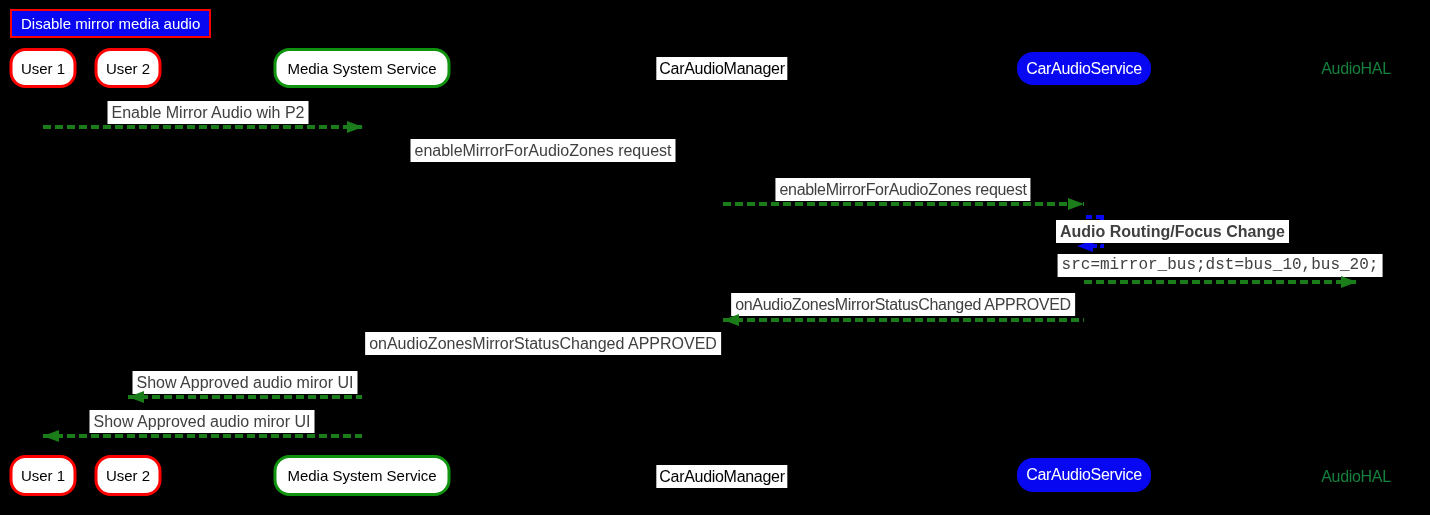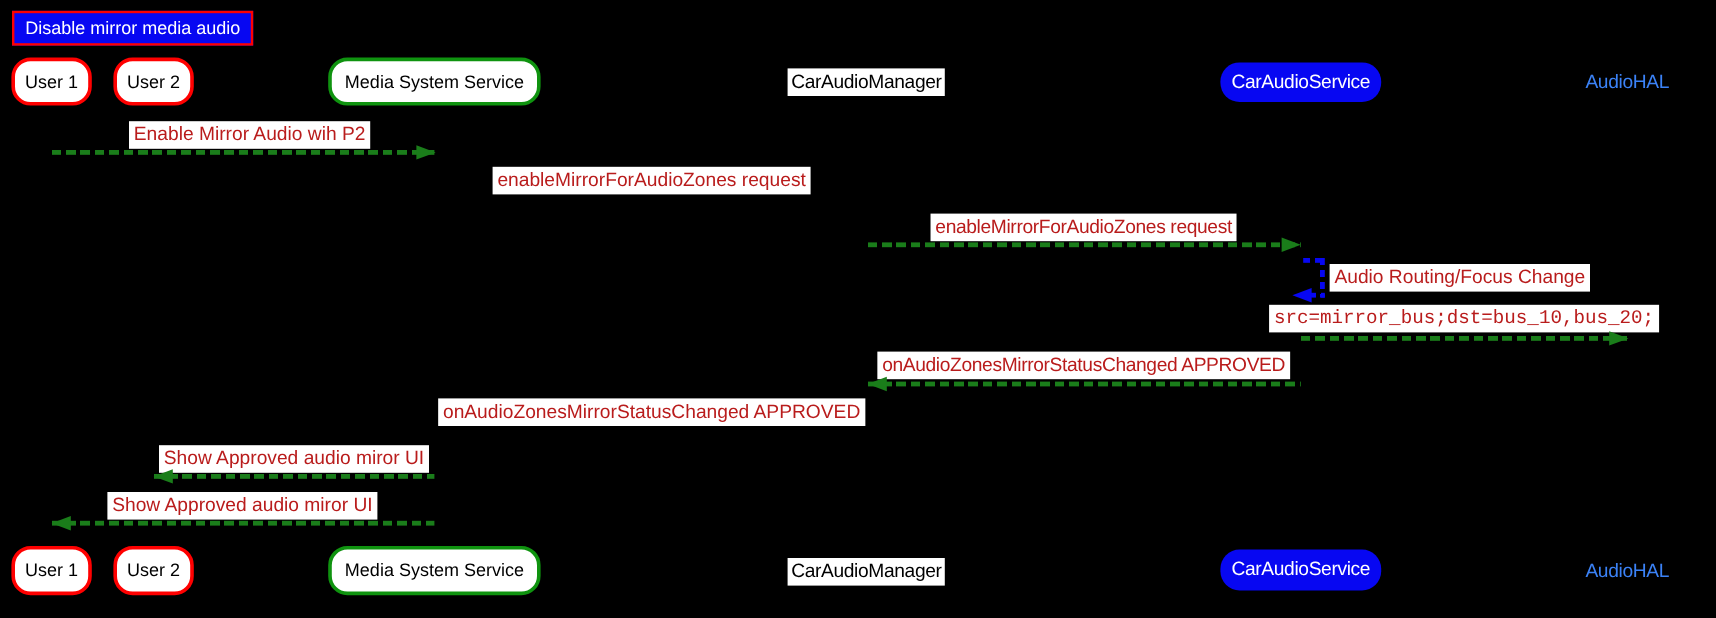--- a/index.html
+++ b/index.html
@@ -18,29 +18,29 @@
   .pbox{position:absolute;background:#ffffff;color:#000000;display:flex;align-items:center;
         justify-content:center;font-size:15px;white-space:nowrap;transform:translateX(-50%);
         box-sizing:border-box;border-radius:16px;}
   .border-red{border:3px solid var(--red);}
   .border-green{border:3px solid var(--boxgreen);}
   .pbox.blue{background:var(--blue);color:#ffffff;border:none;font-size:16px;letter-spacing:-0.3px;text-align:center;}
 
   
   .pstrip{position:absolute;background:#ffffff;color:#000000;font-size:16px;letter-spacing:-0.3px;
           padding:2px 3px;white-space:nowrap;transform:translateX(-50%);line-height:19px;}
-  .pplain{position:absolute;background:transparent;color:#3b82f6;font-size:16px;letter-spacing:-0.3px;
+  .pplain{position:absolute;background:transparent;color:#15803d;font-size:16px;letter-spacing:-0.3px;
           white-space:nowrap;transform:translateX(-50%);line-height:19px;}
 
   
   .title{position:absolute;left:10px;top:9px;background:var(--blue);color:#ffffff;
          border:2px solid var(--red);font-size:15px;padding:4px 9px;white-space:nowrap;}
 
   
-  .msg{position:absolute;background:#ffffff;color:#b91c1c;font-size:16px;line-height:21px;
+  .msg{position:absolute;background:#ffffff;color:#404040;font-size:16px;line-height:21px;
        padding:1px 4px;white-space:nowrap;transform:translateX(-50%);}
   .msg.noshift{transform:none;}
   .msg.cond{letter-spacing:-0.3px;}
 
   
   .hline{position:absolute;height:4px;
          background:repeating-linear-gradient(90deg,var(--green) 0 8px,transparent 8px 12px);}
   .hline.blue{background:repeating-linear-gradient(90deg,var(--blue) 0 6px,transparent 6px 10px);}
   .vline{position:absolute;width:4px;
          background:repeating-linear-gradient(180deg,var(--blue) 0 6px,transparent 6px 10px);}
@@ -73,21 +73,21 @@
   <div class="msg" style="left:543px;top:139px;">enableMirrorForAudioZones request</div>
 
   <div class="msg cond" style="left:903px;top:178px;">enableMirrorForAudioZones request</div>
   <div class="hline" style="left:723px;top:202px;width:361px;"></div>
   <div class="head-r" style="left:1068px;top:198px;"></div>
 
   <div class="hline blue" style="left:1086px;top:215px;width:18px;"></div>
   <div class="vline" style="left:1100px;top:215px;height:33px;"></div>
   <div class="hline blue" style="left:1091px;top:244px;width:13px;"></div>
   <div class="head-l blue" style="left:1077px;top:240px;"></div>
-  <div class="msg noshift" style="left:1108px;top:220px;">Audio Routing/Focus Change</div>
+  <div class="msg noshift" style="left:1056px;top:220px;font-weight:bold;">Audio Routing/Focus Change</div>
 
   <div class="msg" style="left:1220px;top:254px;font-family:Liberation Mono, monospace;">src=mirror_bus;dst=bus_10,bus_20;</div>
   <div class="hline" style="left:1084px;top:280px;width:272px;"></div>
   <div class="head-r" style="left:1341px;top:276px;"></div>
 
   <div class="msg cond" style="left:903px;top:293px;">onAudioZonesMirrorStatusChanged APPROVED</div>
   <div class="hline" style="left:723px;top:318px;width:361px;"></div>
   <div class="head-l" style="left:723px;top:314px;"></div>
 
   <div class="msg" style="left:543px;top:332px;">onAudioZonesMirrorStatusChanged APPROVED</div>

